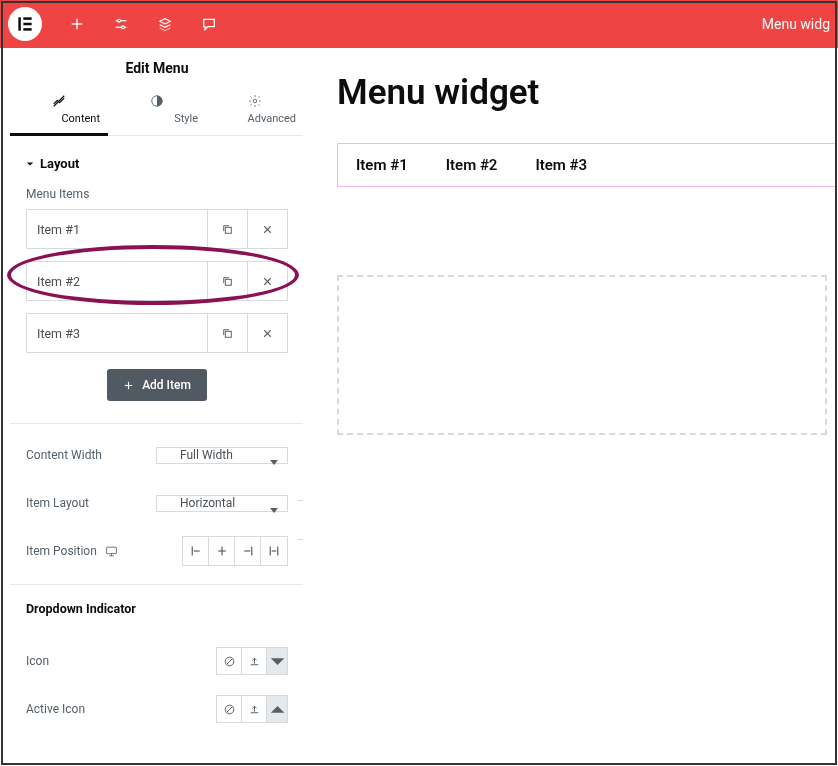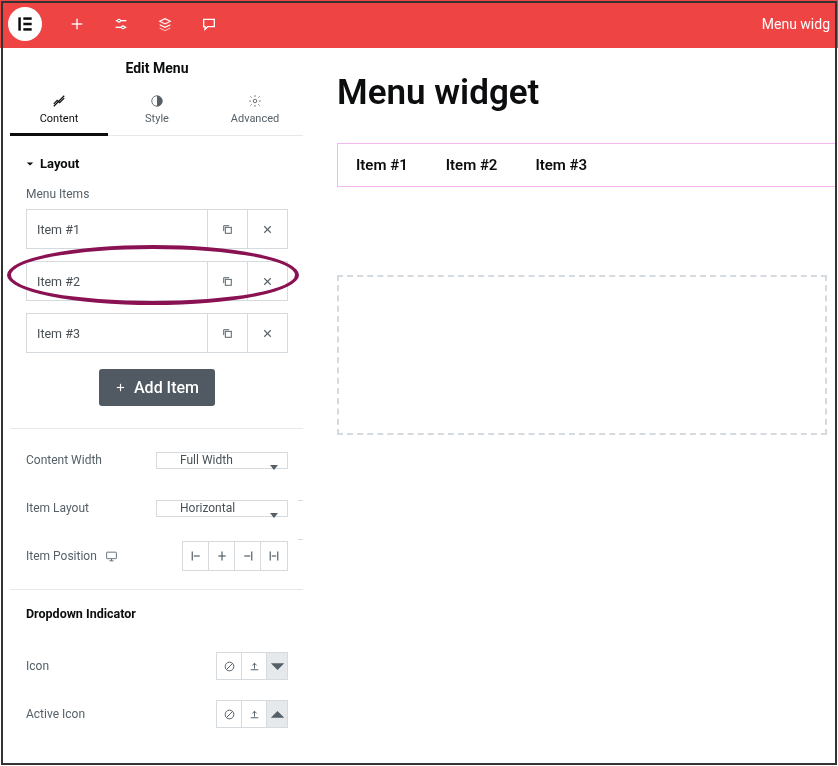--- a/index.html
+++ b/index.html
@@ -11,39 +11,39 @@
   .logo-circle svg { width: 20px; height: 20px; }
   .tb-btn { width: 38px; height: 38px; display: flex; align-items: center; justify-content: center; cursor: pointer; color: #fff; }
   .tb-btn svg { width: 16px; height: 16px; stroke: #fff; fill: none; }
   .topbar-right { position: absolute; right: 0; top: 0; height: 48px; display: flex; align-items: center; color: #fff; font-size: 14px; padding: 0 8px; }
   
   .sidebar { position: absolute; top: 48px; left: 10px; width: 295px; bottom: 3px; border-right: 1px solid #e6e9ec; background: #fff; }
   
   .panel-title { text-align: center; font-weight: 700; font-size: 14px; padding: 12px 0 10px; color: #0c0d0e; }
   
   .tabs { display: flex; border-bottom: 1px solid #e6e9ec; }
-  .tab { flex: 1; text-align: center; padding: 8px 8px 10px; cursor: pointer; position: relative; font-size: 11px; color: #556068; }
+  .tab { flex: 1; text-align: right; padding: 8px 8px 10px; cursor: pointer; position: relative; font-size: 11px; color: #556068; }
   .tab svg { display: block; margin: 0 auto 4px; width: 14px; height: 14px; }
   .tab.active { color: #0c0d0e; }
   .tab.active::after { content: ''; position: absolute; left: 0; right: 0; bottom: -1px; height: 3px; background: #0c0d0e; }
   
   .pscroll { padding: 14px 16px 0; }
   
   .section-header { display: flex; align-items: center; gap: 6px; font-weight: 700; font-size: 13px; padding: 6px 0 16px; color: #0c0d0e; cursor: pointer; }
   .section-header svg { width: 8px; height: 8px; }
   
   .field-label { font-size: 12px; color: #556068; margin-bottom: 8px; display: block; }
   
   .repeater { display: flex; flex-direction: column; gap: 12px; margin-bottom: 14px; }
   .rep-item { display: flex; border: 1px solid #d5dadf; height: 40px; }
   .rep-title { flex: 1; padding: 0 10px; display: flex; align-items: center; font-size: 12.5px; cursor: pointer; }
   .rep-btn { width: 40px; display: flex; align-items: center; justify-content: center; border-left: 1px solid #d5dadf; cursor: pointer; }
   .rep-btn svg { width: 13px; height: 13px; stroke: #556068; }
   
-  .add-btn { display: flex; align-items: center; justify-content: center; gap: 8px; background: #515962; color: #fff; font-size: 16px; padding: 9px 16px; border-radius: 3px; cursor: pointer; width: fit-content; margin: 16px auto 22px; font-weight: 500; }
+  .add-btn { display: flex; align-items: center; justify-content: center; gap: 8px; background: #515962; color: #fff; font-size: 12px; padding: 9px 16px; border-radius: 3px; cursor: pointer; width: fit-content; margin: 16px auto 22px; font-weight: 500; }
   .add-btn svg { width: 11px; height: 11px; stroke: #fff; }
   
   .divider { height: 1px; background: #e6e9ec; margin: 0 -16px 16px; }
   
   .control-row { display: flex; align-items: center; justify-content: space-between; margin-bottom: 18px; min-height: 30px; }
   .control-label { font-size: 12px; color: #556068; display: flex; align-items: center; gap: 8px; }
   .control-label svg { width: 13px; height: 13px; fill: #556068; }
   
   .select-wrap { width: 132px; position: relative; }
   .select-wrap select, .select-wrap .sel { width: 100%; height: 17px; border: 1px solid #d5dadf; padding: 0 23px; font-size: 12px; color: #495157; appearance: none; background: #fff; cursor: pointer; display: flex; align-items: center; }

